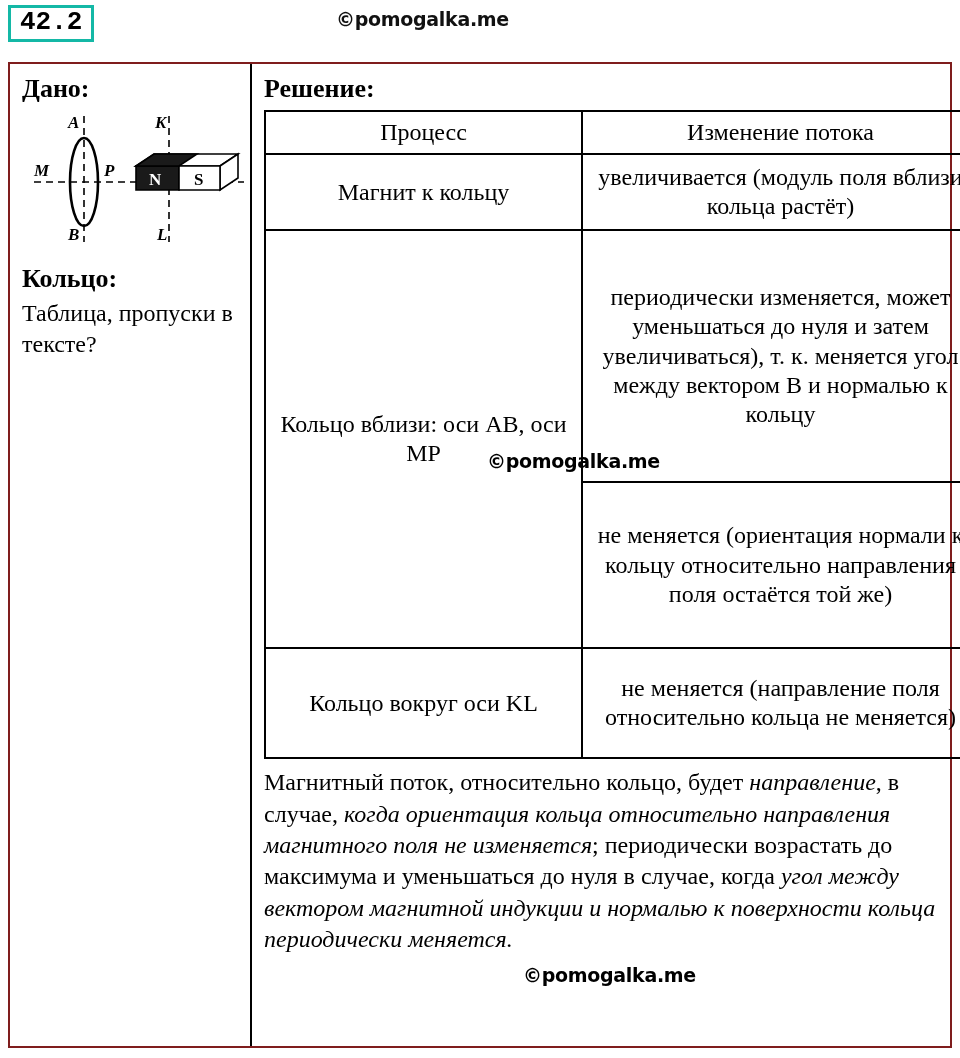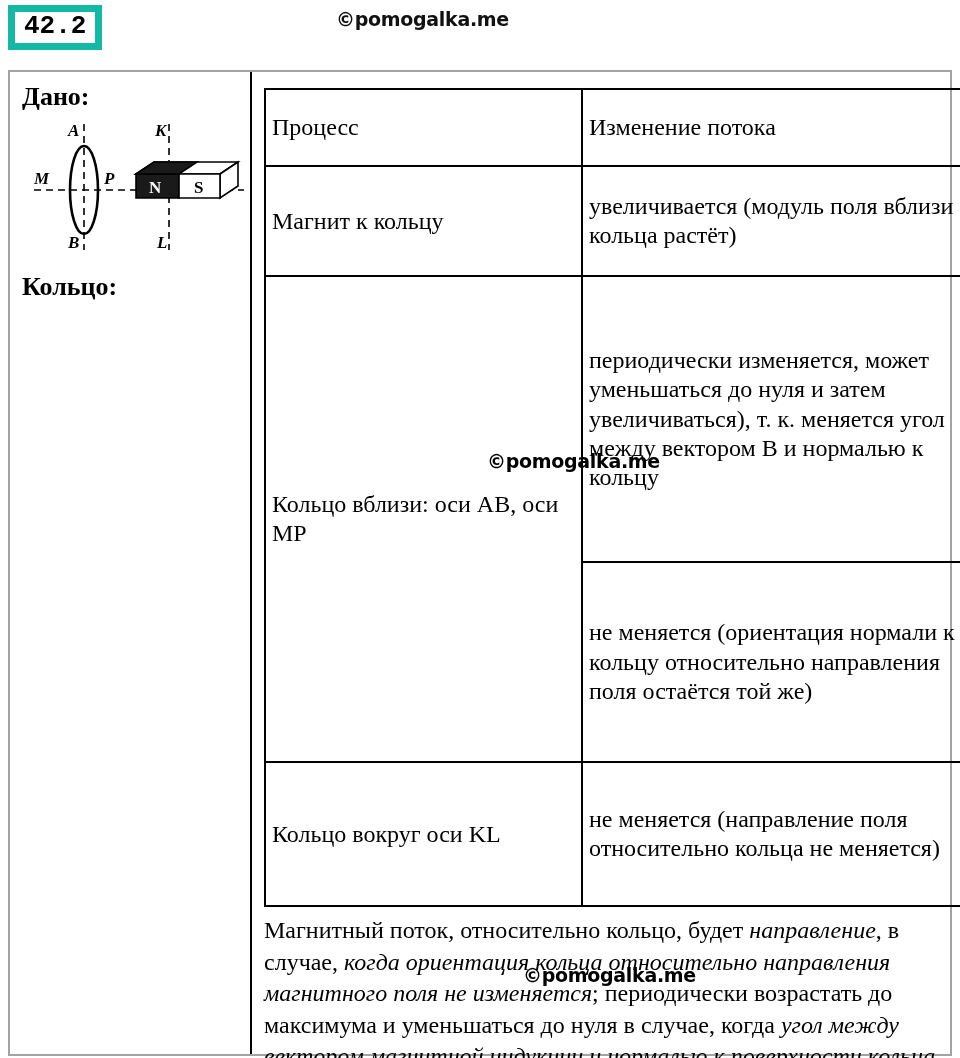--- a/index.html
+++ b/index.html
@@ -18,21 +18,21 @@
 
   
   .header {
     position: absolute;
     left: 0; top: 0;
     width: 960px; height: 56px;
   }
   .task-number {
     position: absolute;
     left: 8px; top: 5px;
-    border: 7px solid #14b8a6;
+    border: 3px solid #14b8a6;
     padding: 1px 9px 3px 9px;
     font-family: "Liberation Mono", "DejaVu Sans Mono", monospace;
     font-size: 26px;
     font-weight: bold;
     letter-spacing: 0px;
     line-height: 1.05;
   }
   .header-watermark {
     position: absolute;
     left: 336px; top: 8px;
@@ -42,23 +42,22 @@
     color: #111;
     letter-spacing: -0.3px;
   }
 
   
   .sheet {
     position: absolute;
     left: 8px; top: 62px;
     width: 944px;  
     height: 986px; 
-    border: 2px solid #a3a3a3;
+    border: 2px solid #7f1d1d;
     box-sizing: border-box;
-    margin-top: 8px;
   }
 
   .col-split {
     position: absolute;
     left: 240px; top: 0;
     width: 0; height: 100%;
     border-left: 2px solid #000;
   }
 
   
@@ -105,26 +104,26 @@
 
   
   table.flux {
     border-collapse: collapse;
     width: 686px;
     margin-top: 6px;
     table-layout: fixed;
   }
   table.flux td, table.flux th {
     border: 2px solid #000;
-    text-align: left;
+    text-align: center;
     vertical-align: middle;
     font-size: 24px;
     font-weight: normal;
     line-height: 1.22;
-    padding: 23px 6px;
+    padding: 6px 6px;
   }
   table.flux th { font-size: 24px; }
   .c-left { width: 303px; }
   .c-right { width: 383px; }
   .row-1 td { height: 62px; }
   .row-2 td { height: 238px; }
   .row-3 td { height: 152px; }
   .row-4 td { height: 96px; }
 
   
@@ -193,24 +192,26 @@
         <text x="44" y="130" font-family="Liberation Serif, serif" font-size="17" font-style="italic" font-weight="bold" fill="#000">B</text>
         <text x="10" y="66" font-family="Liberation Serif, serif" font-size="17" font-style="italic" font-weight="bold" fill="#000">M</text>
         <text x="80" y="66" font-family="Liberation Serif, serif" font-size="17" font-style="italic" font-weight="bold" fill="#000">P</text>
         <text x="131" y="18" font-family="Liberation Serif, serif" font-size="17" font-style="italic" font-weight="bold" fill="#000">K</text>
         <text x="133" y="130" font-family="Liberation Serif, serif" font-size="17" font-style="italic" font-weight="bold" fill="#000">L</text>
       </svg>
     </div>
 
     <div class="find-block">
       <div class="lbl-bold">Кольцо:</div>
+      <div class="find-text">Таблица, пропуски в тексте?</div>
     </div>
   </div>
 
   <div class="right-col">
+    <div class="lbl-bold">Решение:</div>
 
     <table class="flux">
       <tbody>
           <tr class="row-head">
         <th class="c-left">Процесс</th>
         <th class="c-right">Изменение потока</th>
       </tr>
       <tr class="row-1">
         <td class="c-left">Магнит к кольцу</td>
         <td class="c-right">увеличивается (модуль поля вблизи кольца растёт)</td>

